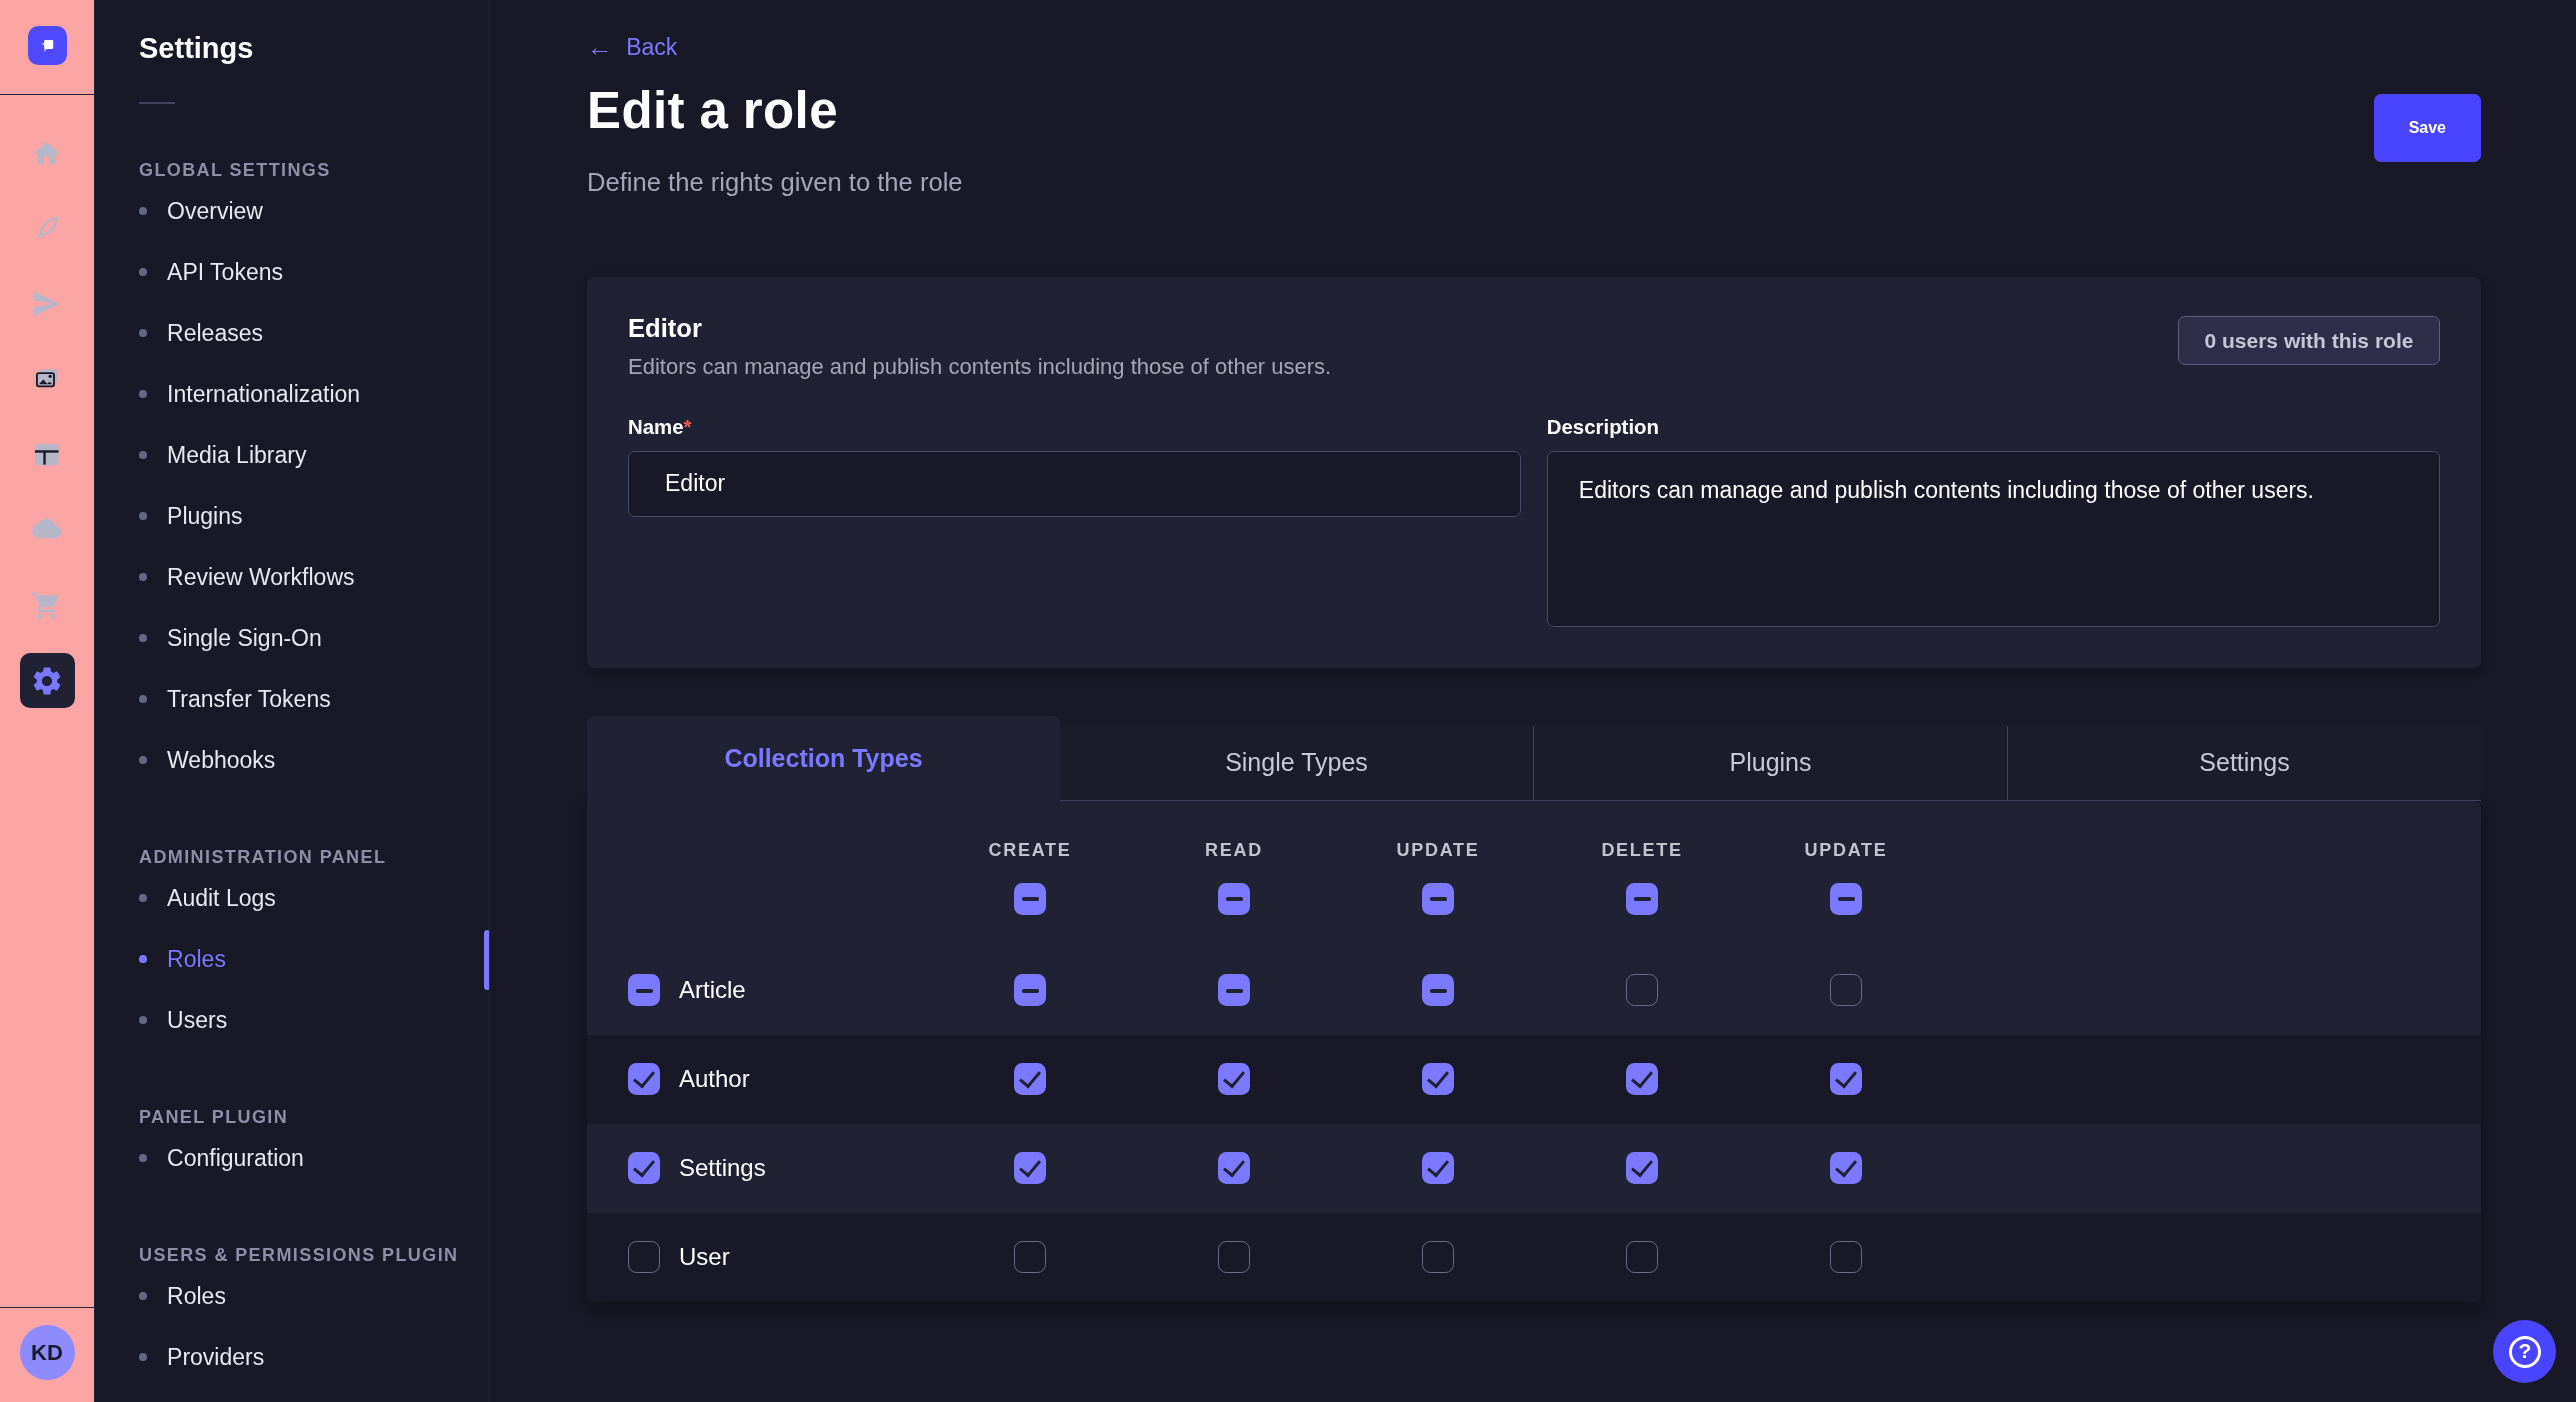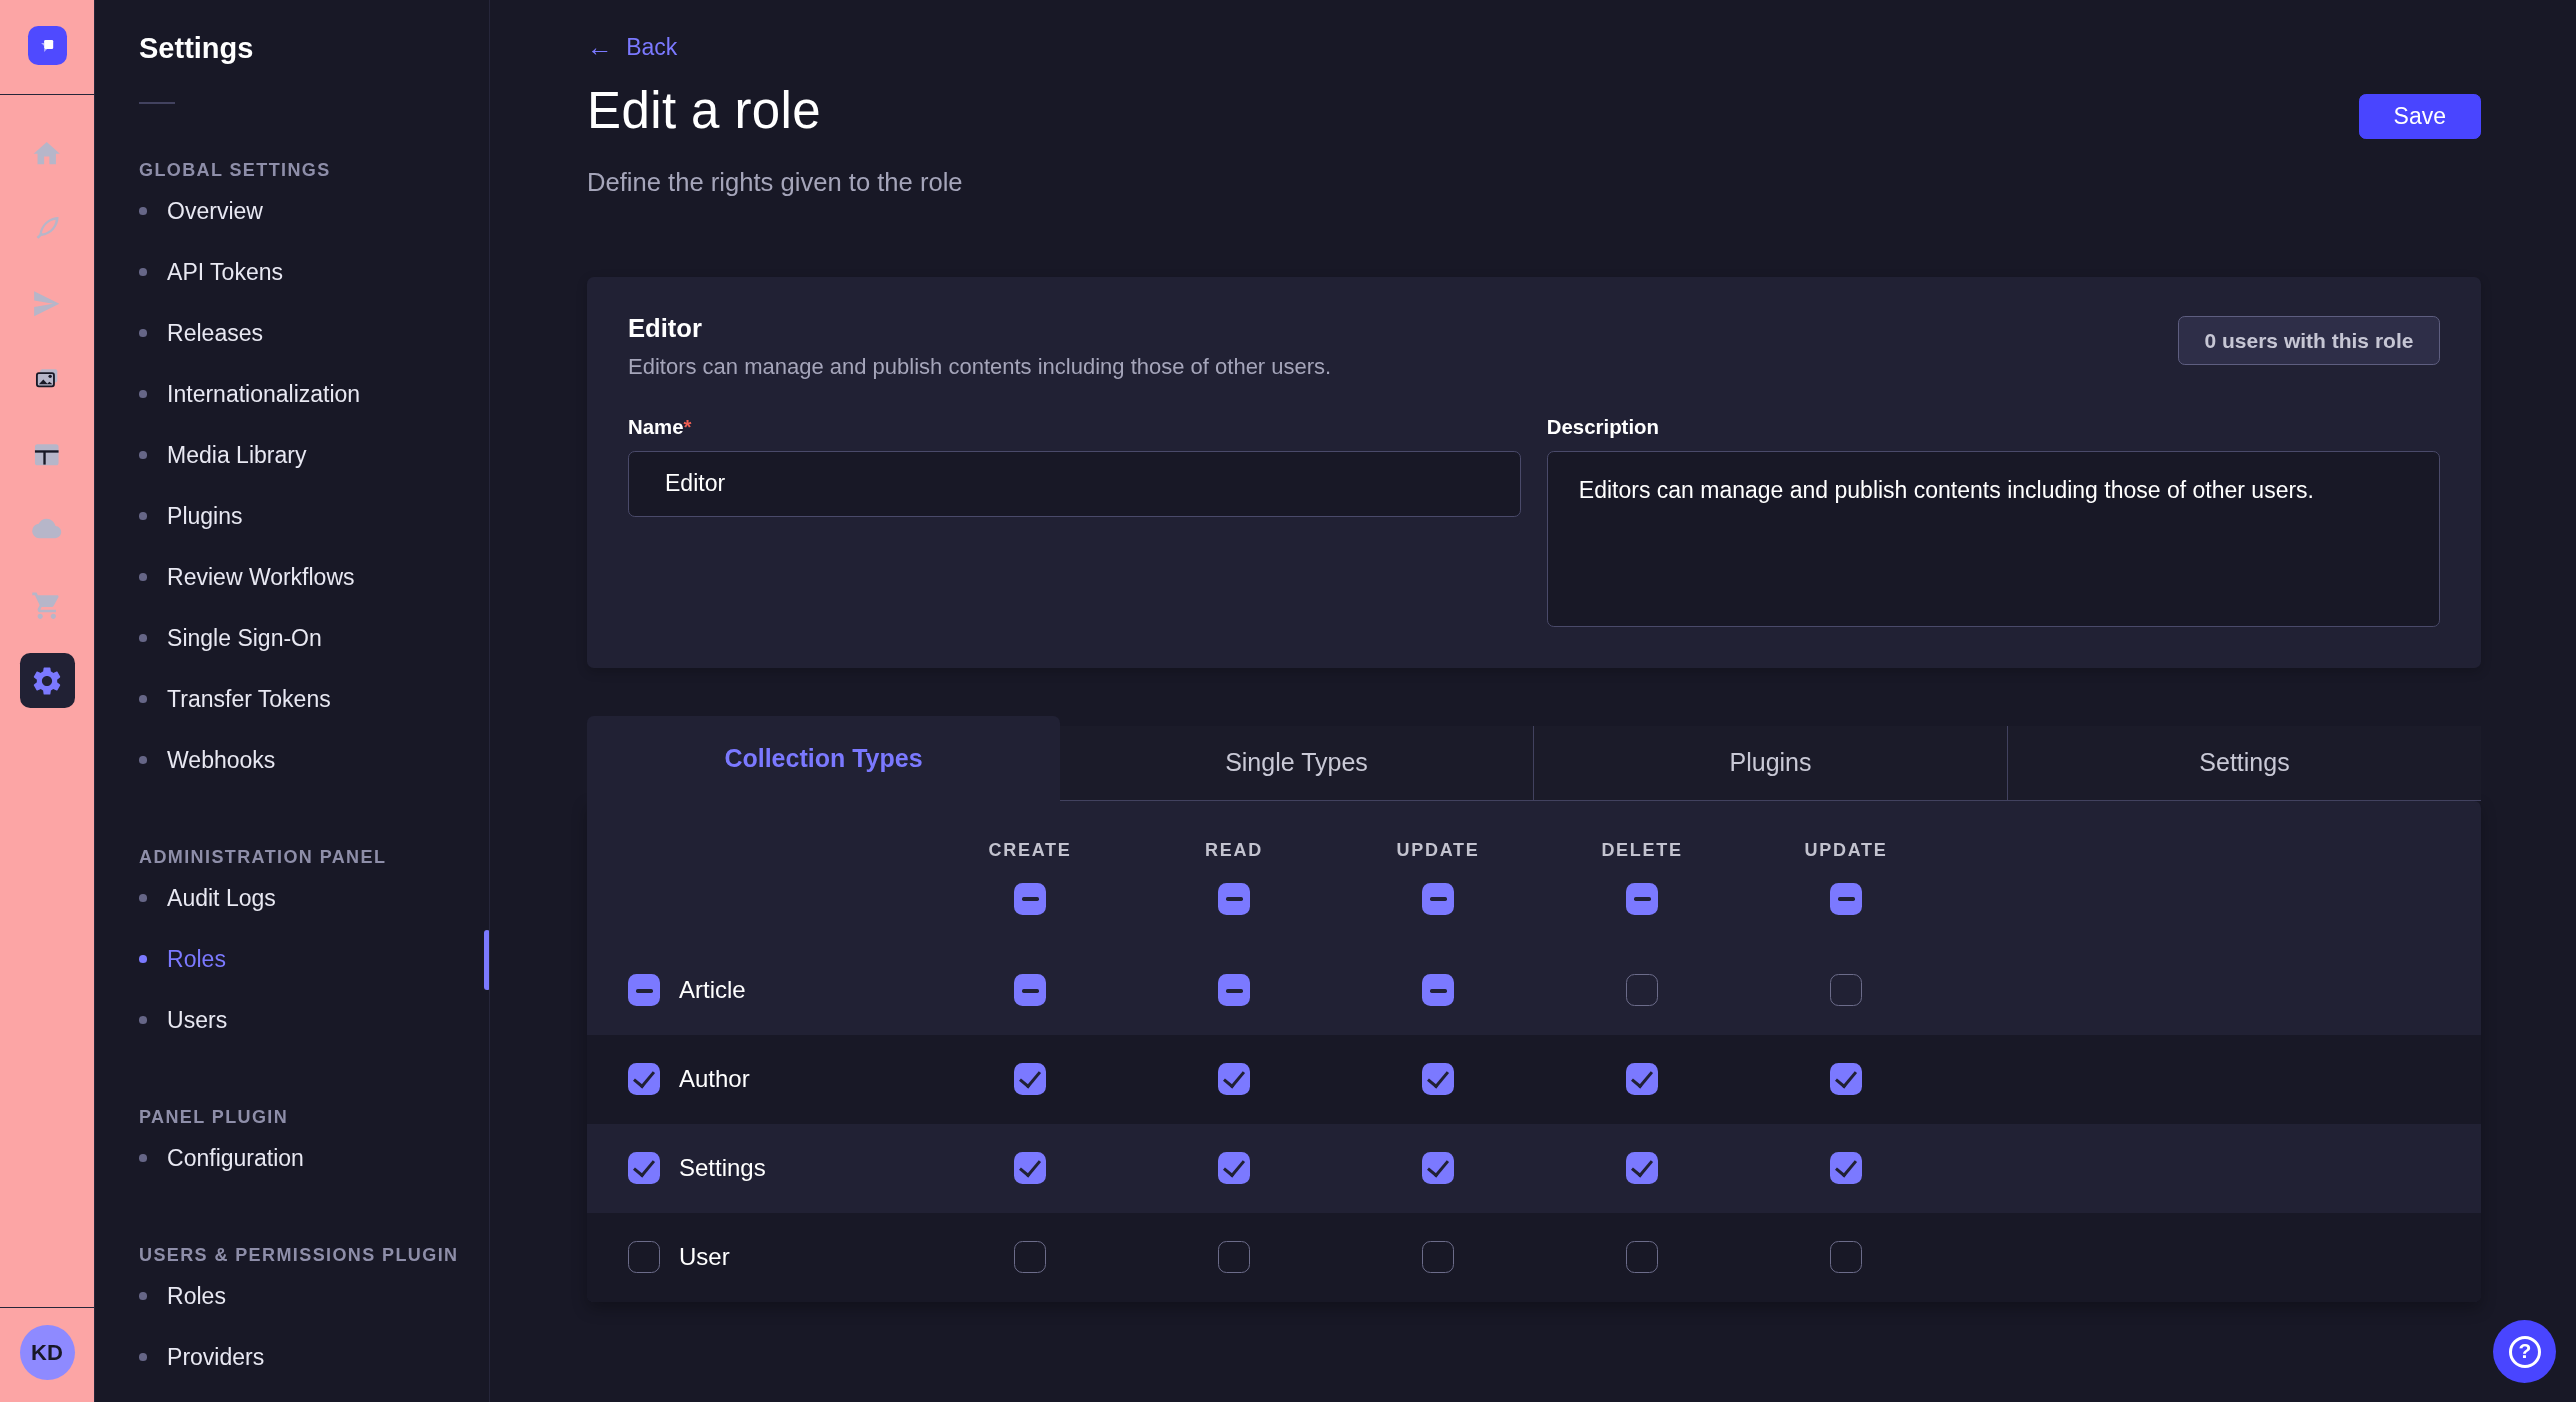--- a/index.html
+++ b/index.html
@@ -37,24 +37,24 @@
   .nav-item::before{content:"";width:7.7px;height:7.7px;border-radius:50%;background:#666687;
                     margin-right:20.4px;flex:none}
   .nav-item.active{color:#7b79ff}
   .nav-item.active::before{background:#7b79ff}
   .nav-item.active::after{content:"";position:absolute;right:-0.9px;top:0.9px;width:6px;height:60px;
                           border-radius:3.4px;background:#7b79ff}
   
   .main{position:absolute;left:491px;top:0;right:0;bottom:0;padding:34px 95px 0 96px;box-sizing:border-box}
   .back{display:inline-flex;align-items:center;gap:13.6px;color:#7b79ff;font-size:23px;cursor:pointer}
   .back-arrow{font-size:25.6px;line-height:1}
-  .page-title{margin:20.4px 0 0;font-size:51px;font-weight:400;letter-spacing:0.4px}
+  .page-title{margin:20.4px 0 0;font-size:51px;font-weight:700;letter-spacing:0.4px}
   .page-subtitle{margin-top:28px;font-size:25.6px;color:#a5a5ba}
-  .save-btn{position:absolute;top:94px;right:95px;height:45px;padding:0 34px;background:#4945ff;
-            border:0.9px solid #4945ff;border-radius:6.8px;color:#fff;font-size:23px;font-weight:400;cursor:pointer}
+  .save-btn{position:absolute;top:94px;right:95px;height:68px;padding:0 34px;background:#4945ff;
+            border:0.9px solid #4945ff;border-radius:6.8px;color:#fff;font-size:16px;font-weight:700;cursor:pointer}
   
   .card{margin-top:80px;background:#212134;border-radius:6.8px;padding:37px 41px 41px;
         box-shadow:0 3.4px 10.2px rgba(0,0,0,.2)}
   .card-head{display:flex;justify-content:space-between;align-items:flex-start}
   .card-title{font-size:25.6px;font-weight:700}
   .card-desc{margin-top:10.2px;font-size:22px;color:#a5a5ba}
   .users-btn{height:49px;padding:0 25.6px;background:#2e2e48;border:0.9px solid #5e5e80;border-radius:6.8px;
              color:#c6c6d4;font-size:21px;font-weight:600;cursor:pointer;flex:none;margin-top:1.7px}
   .fields{display:grid;grid-template-columns:1fr 1fr;gap:25.6px;margin-top:36px}
   .flabel{font-size:20.4px;font-weight:600}

